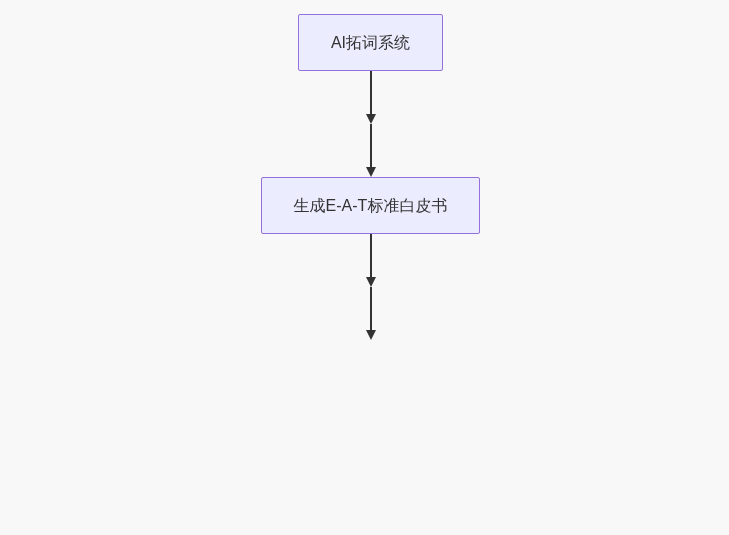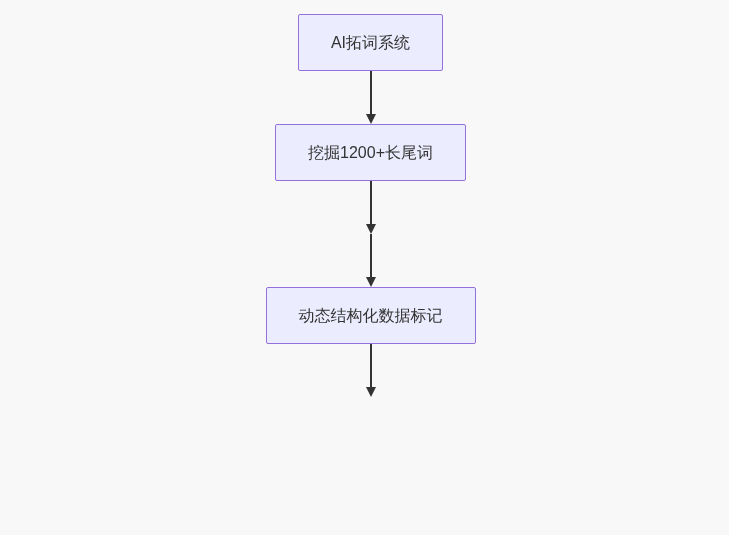--- a/index.html
+++ b/index.html
@@ -70,38 +70,35 @@
 
   <div class="flow-node">
     <span>AI拓词系统</span>
   </div>
 
   <div class="connector">
     <div class="line"></div>
     <div class="arrowhead"></div>
   </div>
 
+
+  <div class="connector">
+    <div class="line"></div>
+    <div class="arrowhead"></div>
+  </div>
+
   <div class="flow-node">
-    <span>挖掘1200+长尾词</span>
+    <span>生成E-A-T标准白皮书</span>
   </div>
 
   <div class="connector">
     <div class="line"></div>
     <div class="arrowhead"></div>
   </div>
 
 
   <div class="connector">
     <div class="line"></div>
     <div class="arrowhead"></div>
   </div>
 
-  <div class="flow-node">
-    <span>动态结构化数据标记</span>
-  </div>
-
-  <div class="connector">
-    <div class="line"></div>
-    <div class="arrowhead"></div>
-  </div>
-
 
 </div>
 
 </body></html>

